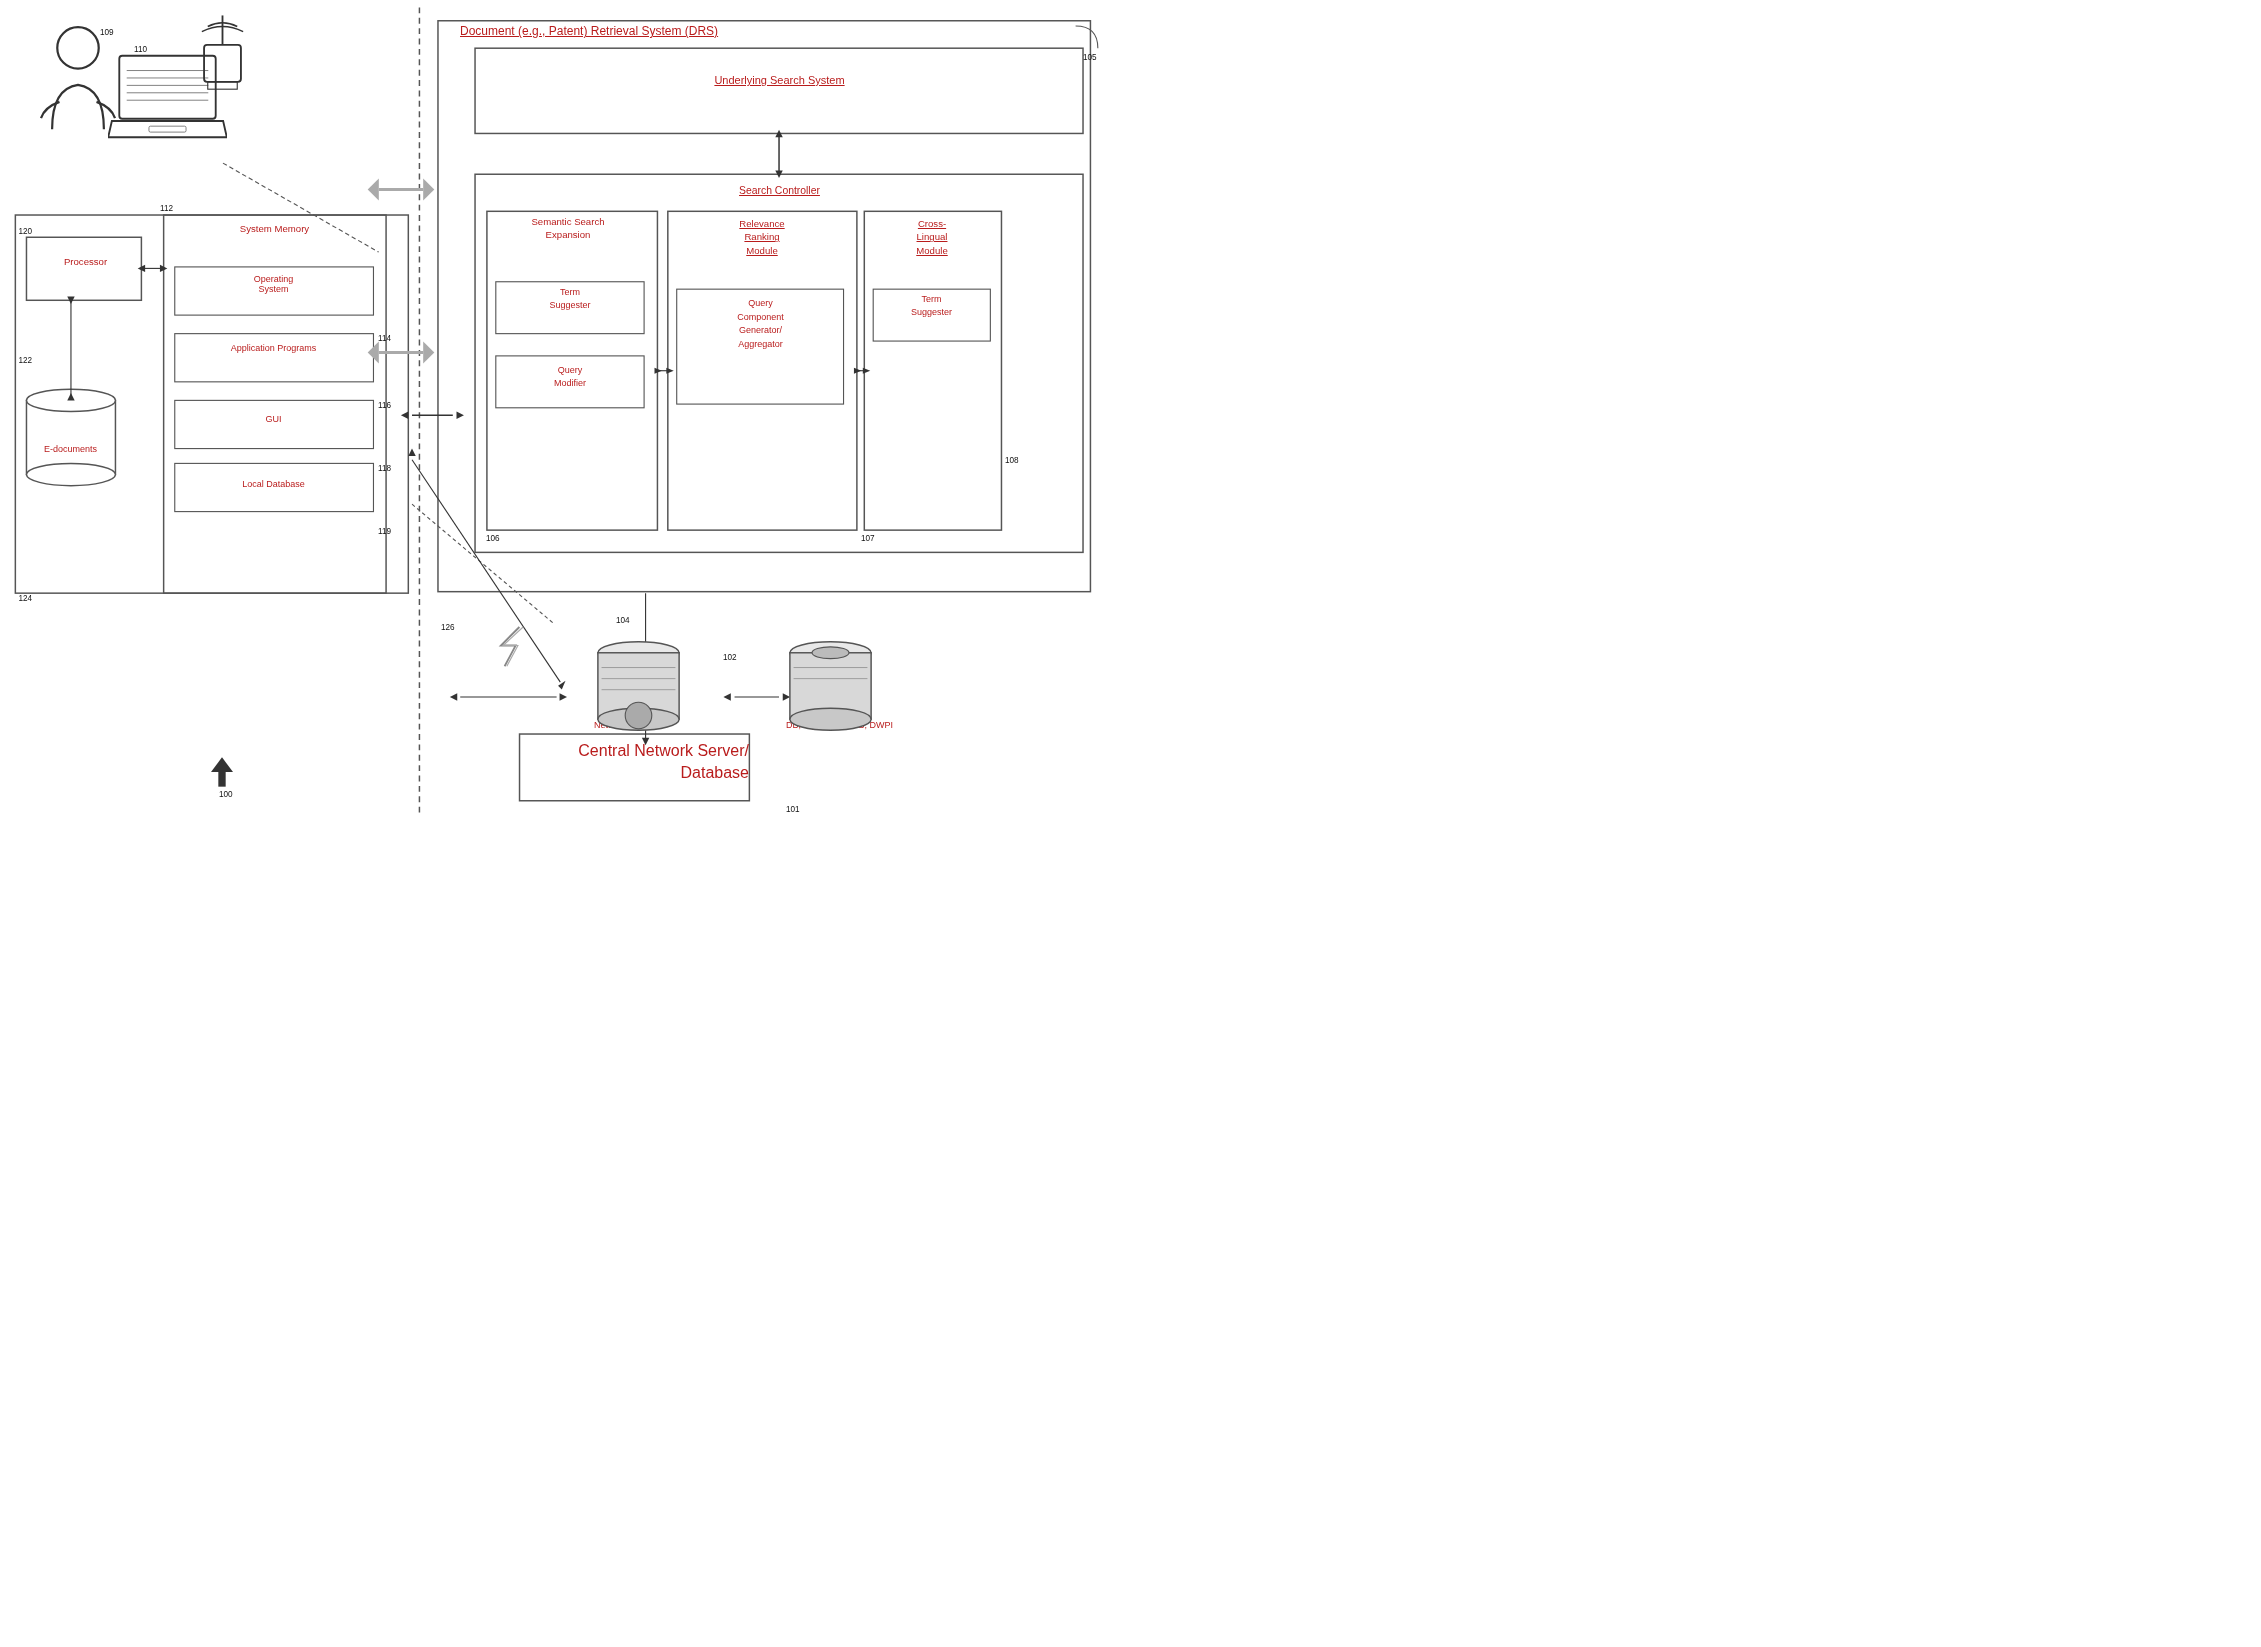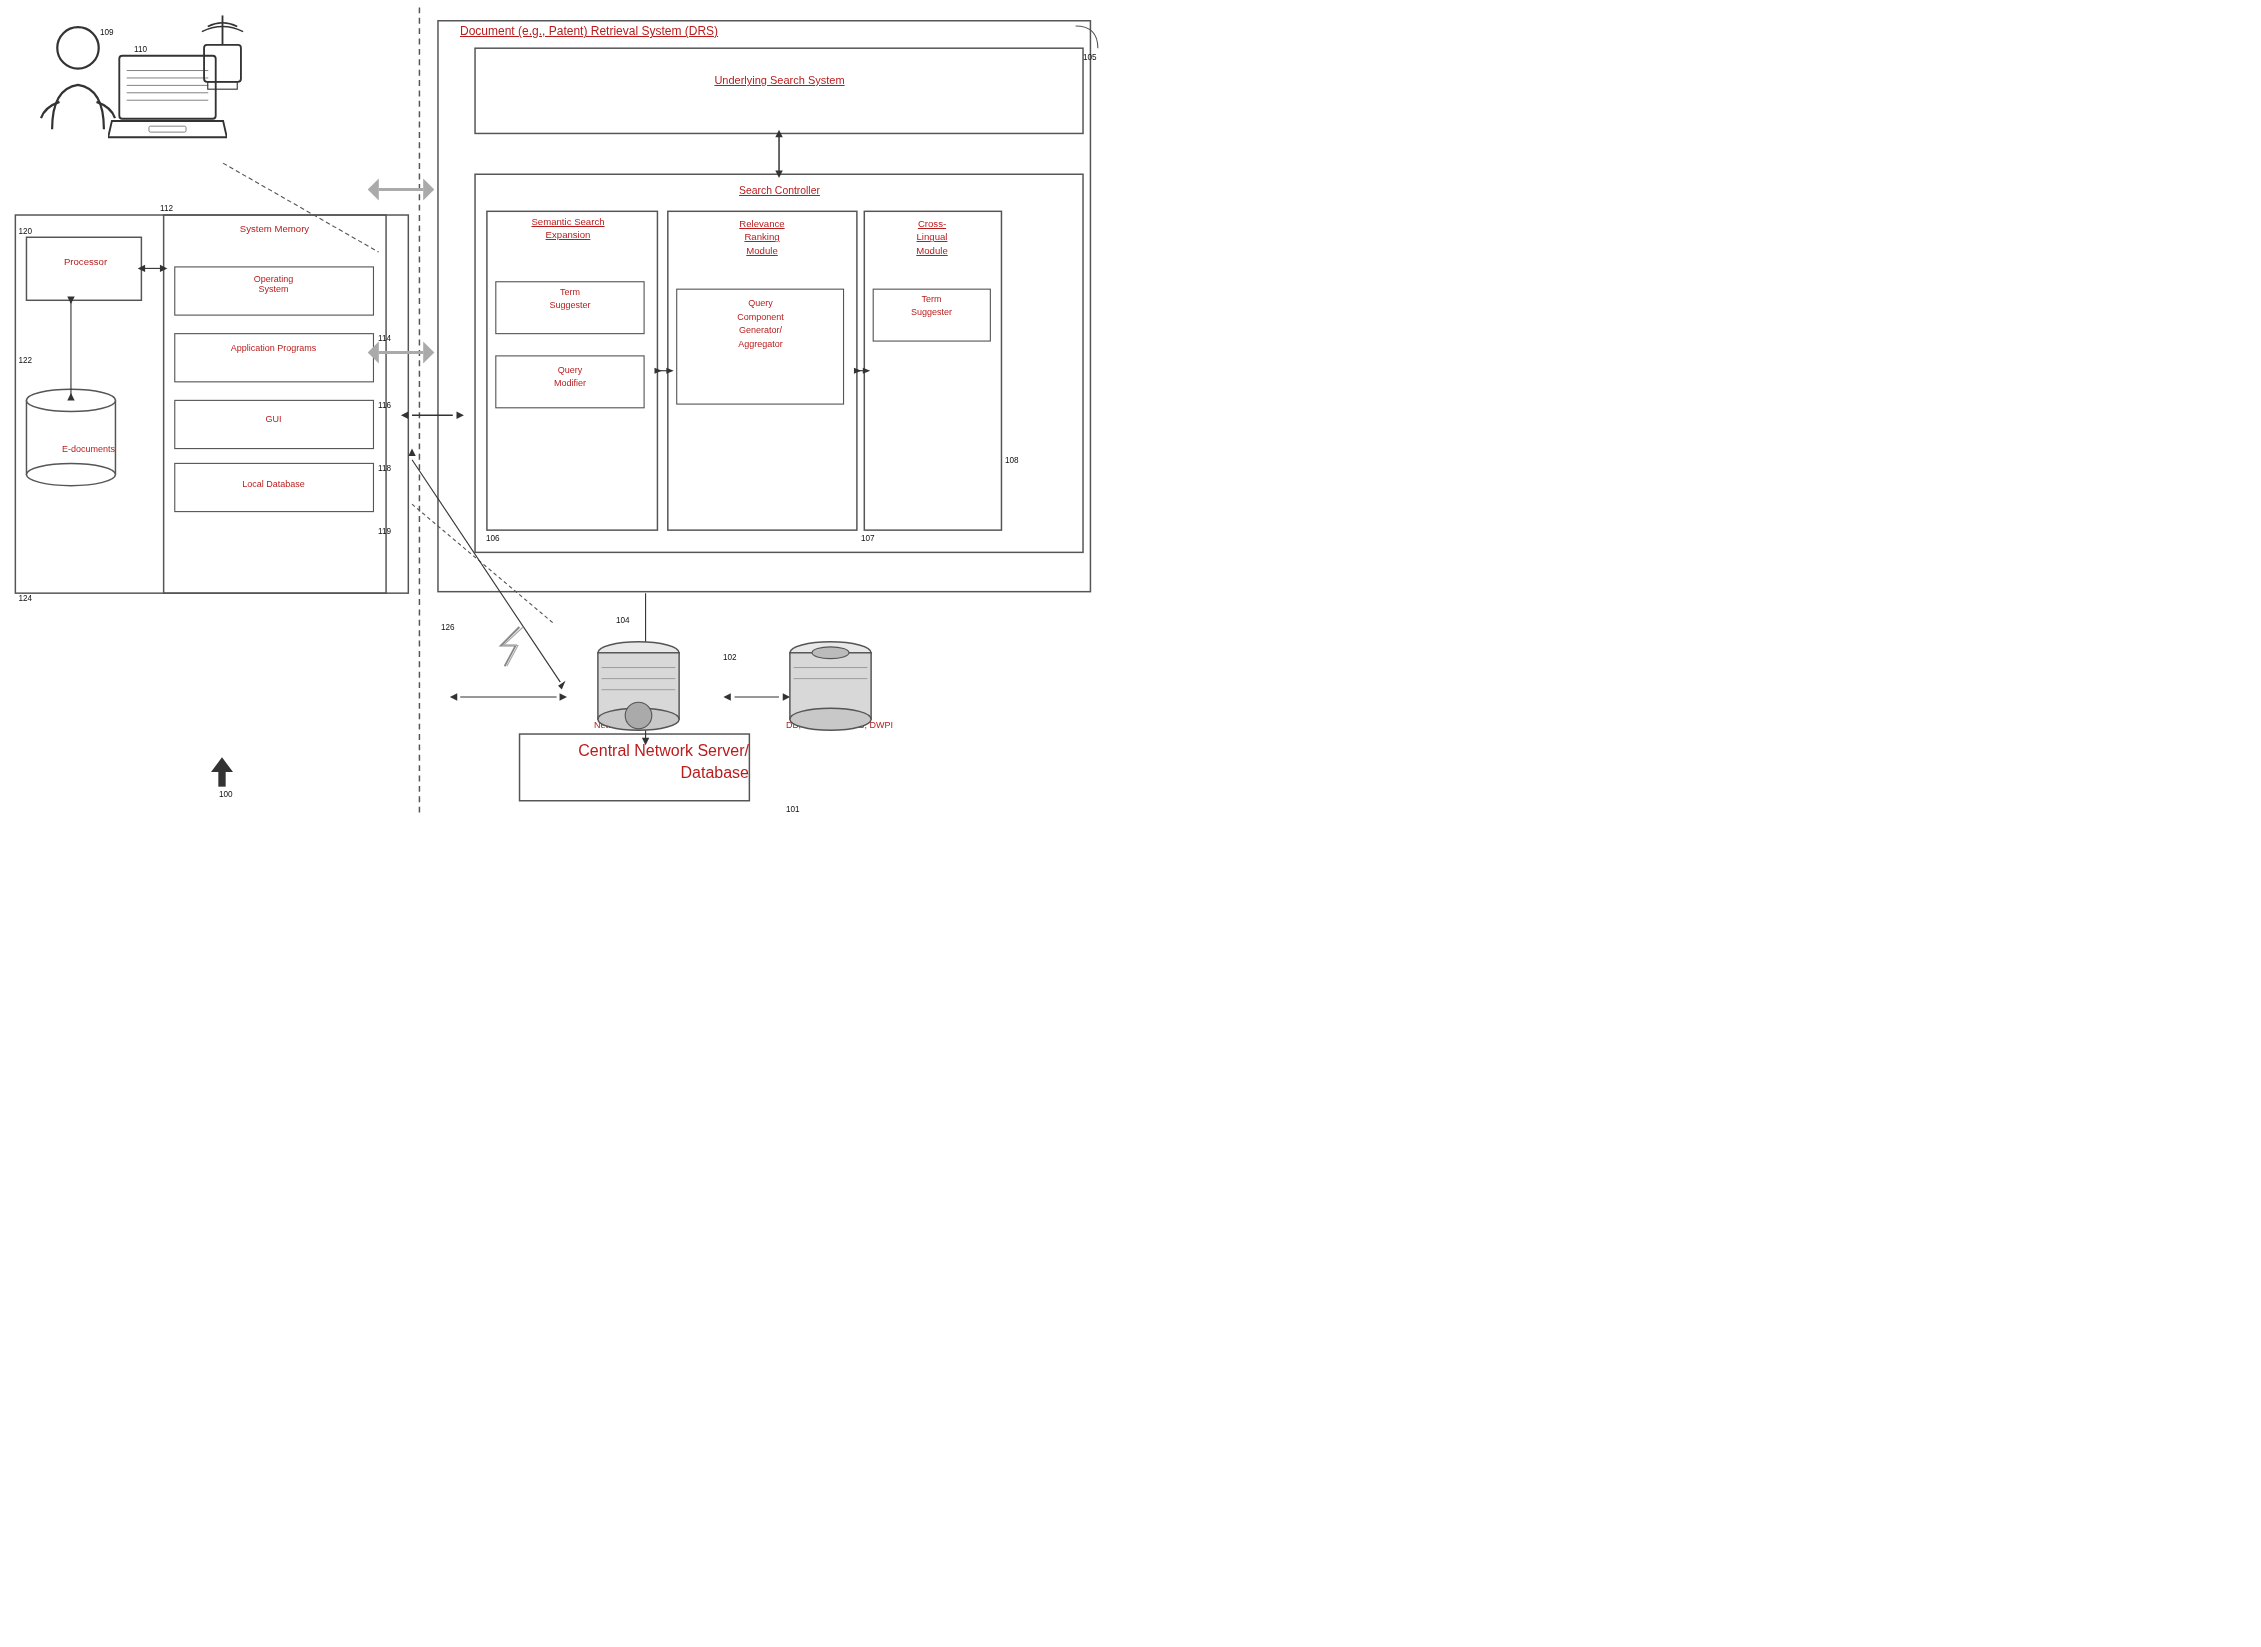--- a/index.html
+++ b/index.html
@@ -138,21 +138,21 @@
     <polygon points="754,935 754,945 764,940" fill="#333"></polygon>
 
   </svg>
 
   <div class="label underline large" style="left:460px; top:24px; font-size:12px; font-weight:normal; text-decoration:underline;">Document (e.g., Patent) Retrieval System (DRS)</div>
 
   <div class="label medium" style="left:479px; top:74px; width:601px; text-align:center; font-size:11px; text-decoration:underline;">Underlying Search System</div>
 
   <div class="label medium" style="left:479px; top:185px; width:601px; text-align:center; font-size:10.4px; text-decoration:underline;">Search Controller</div>
 
-  <div class="label" style="left:488px; top:215px; width:160px; text-align:center; font-size:9.6px; text-decoration:underline; line-height:1.4;">
+  <div class="label" style="left:488px; top:215px; width:160px; text-align:center; font-size:9.6px; line-height:1.4;">
     <span style="white-space:pre-line;">Semantic Search
 Expansion</span>
   </div>
 
   <div class="label" style="left:496px; top:286px; width:148px; text-align:center; font-size:9px; white-space:pre-line; line-height:1.4;">Term
 Suggester</div>
 
   <div class="label" style="left:496px; top:364px; width:148px; text-align:center; font-size:9px; white-space:pre-line; line-height:1.4;">Query
 Modifier</div>
 
@@ -183,21 +183,21 @@
   <div class="label" style="left:174px; top:274px; width:199px; text-align:center; font-size:9px; white-space:pre-line;">Operating
 System</div>
 
   <div class="label" style="left:174px; top:343px; width:199px; text-align:center; font-size:9px;">Application
 Programs</div>
 
   <div class="label" style="left:174px; top:414px; width:199px; text-align:center; font-size:9px;">GUI</div>
 
   <div class="label" style="left:174px; top:479px; width:199px; text-align:center; font-size:9px;">Local Database</div>
 
-  <div class="label" style="left:26px; top:444px; width:89px; text-align:right; font-size:9px;">E-documents</div>
+  <div class="label" style="left:26px; top:444px; width:89px; text-align:center; font-size:9px;">E-documents</div>
 
   <div class="label" style="left:594px; top:720px; text-align:center; font-size:9px;">Network Server</div>
 
   <div class="label" style="left:786px; top:720px; text-align:center; font-size:9px;">DB, e.g., Patent DB, DWPI</div>
 
   <div class="label" style="left:521px; top:740px; width:228px; text-align:right; font-size:16px; white-space:pre-line; line-height:1.4;">Central Network Server/
 Database</div>
 
   <div class="ref" style="left:219px; top:790px;">100</div>
   <div class="ref" style="left:786px; top:805px;">101</div>

